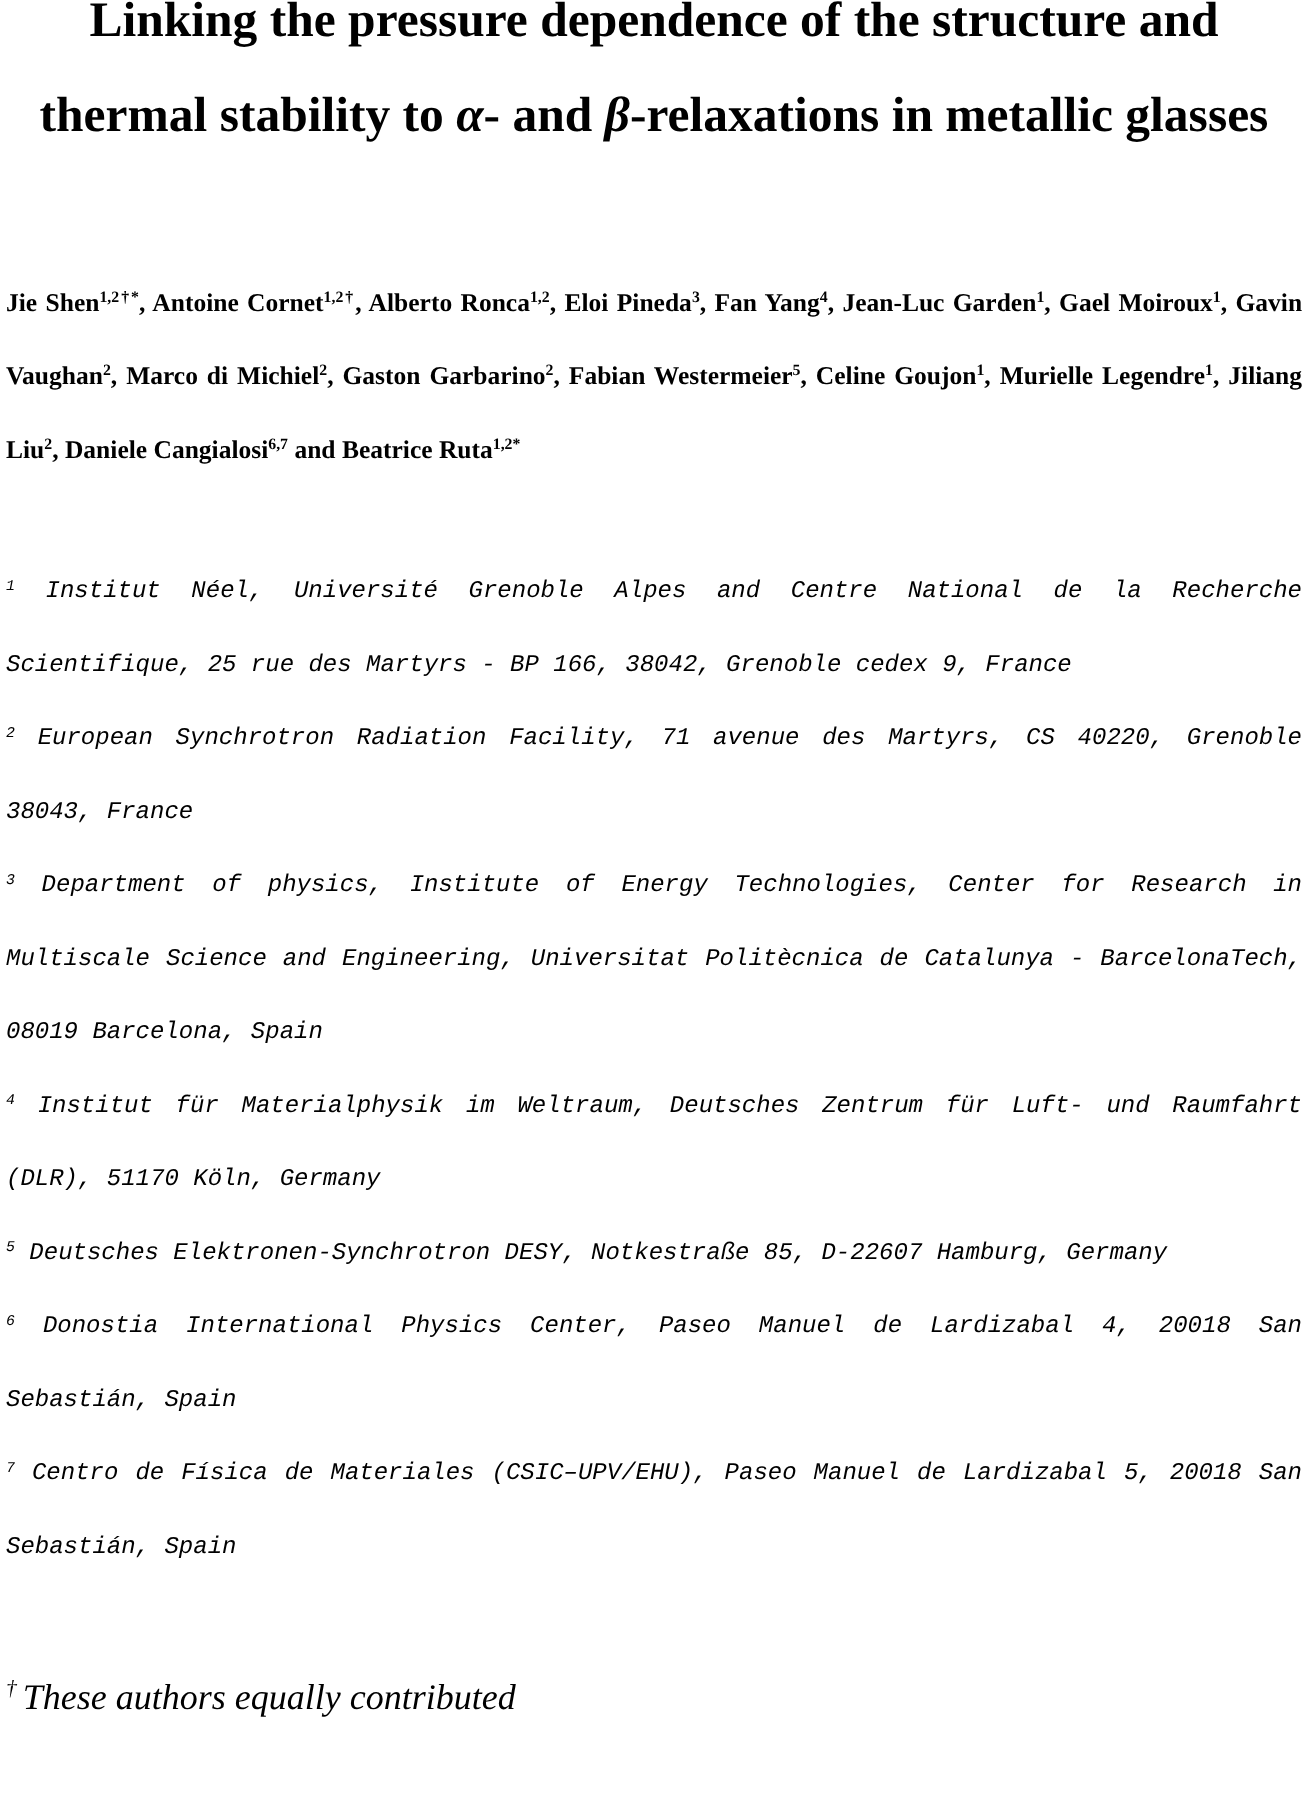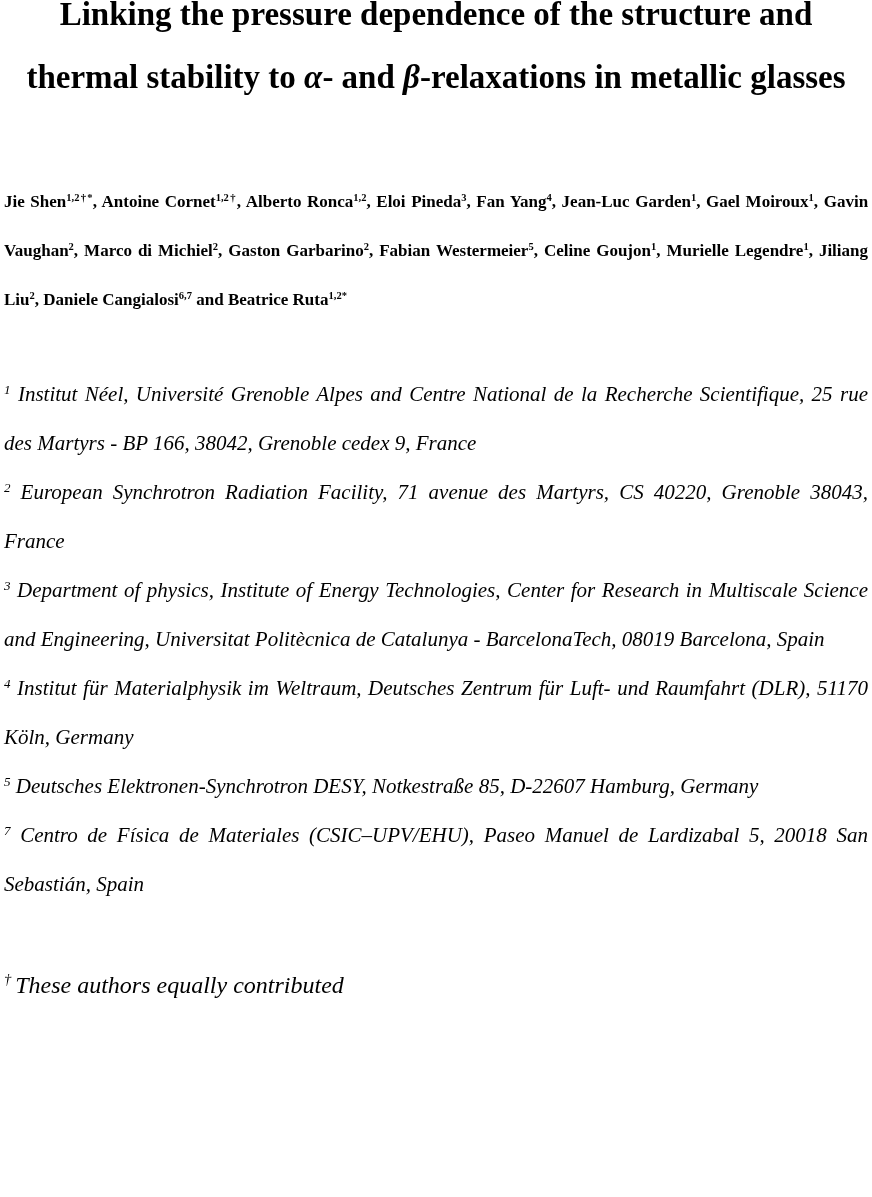--- a/index.html
+++ b/index.html
@@ -38,24 +38,25 @@
     font-size: 17px;
     font-weight: bold;
     line-height: 49px;
     text-align: justify;
   }
   .affiliations {
     margin-top: 46px;
   }
   .aff {
     margin: 0;
-    font-size: 21px;
+    font-size: 16px;
     font-style: italic;
     line-height: 49px;
     text-align: justify;
+    font-family: Liberation Mono, monospace;
   }
   .footnotes {
     margin-top: 53px;
     font-size: 24px;
     font-style: italic;
   }
   .equal-note {
     line-height: 34px;
     margin-bottom: 8px;
   }
@@ -85,18 +86,19 @@
 </div>
 
 <p class="authors"><span>Jie Shen<sup>1,2†*</sup></span>, <span>Antoine Cornet<sup>1,2†</sup></span>, <span>Alberto Ronca<sup>1,2</sup></span>, <span>Eloi Pineda<sup>3</sup></span>, <span>Fan Yang<sup>4</sup></span>, <span>Jean-Luc Garden<sup>1</sup></span>, <span>Gael Moiroux<sup>1</sup></span>, <span>Gavin Vaughan<sup>2</sup></span>, <span>Marco di Michiel<sup>2</sup></span>, <span>Gaston Garbarino<sup>2</sup></span>, <span>Fabian Westermeier<sup>5</sup></span>, <span>Celine Goujon<sup>1</sup></span>, <span>Murielle Legendre<sup>1</sup></span>, <span>Jiliang Liu<sup>2</sup></span>, <span>Daniele Cangialosi<sup>6,7</sup></span> and <span>Beatrice Ruta<sup>1,2*</sup></span></p>
 
 <div class="affiliations">
     <p class="aff"><sup>1</sup> Institut Néel, Université Grenoble Alpes and Centre National de la Recherche Scientifique, 25 rue des Martyrs - BP 166, 38042, Grenoble cedex 9, France</p>
     <p class="aff"><sup>2</sup> European Synchrotron Radiation Facility, 71 avenue des Martyrs, CS 40220, Grenoble 38043, France</p>
     <p class="aff"><sup>3</sup> Department of physics, Institute of Energy Technologies, Center for Research in Multiscale Science and Engineering, Universitat Politècnica de Catalunya - BarcelonaTech, 08019 Barcelona, Spain</p>
     <p class="aff"><sup>4</sup> Institut für Materialphysik im Weltraum, Deutsches Zentrum für Luft- und Raumfahrt (DLR), 51170 Köln, Germany</p>
     <p class="aff"><sup>5</sup> Deutsches Elektronen-Synchrotron DESY, Notkestraße 85, D-22607 Hamburg, Germany</p>
+    <p class="aff"><sup>6</sup> Donostia International Physics Center, Paseo Manuel de Lardizabal 4, 20018 San Sebastián, Spain</p>
     <p class="aff"><sup>7</sup> Centro de Física de Materiales (CSIC–UPV/EHU), Paseo Manuel de Lardizabal 5, 20018 San Sebastián, Spain</p>
   </div>
 
 <div class="footnotes">
   <div class="equal-note"><span class="dagger">†</span><span>These authors equally contributed</span></div>
 </div>
 
 </body></html>

